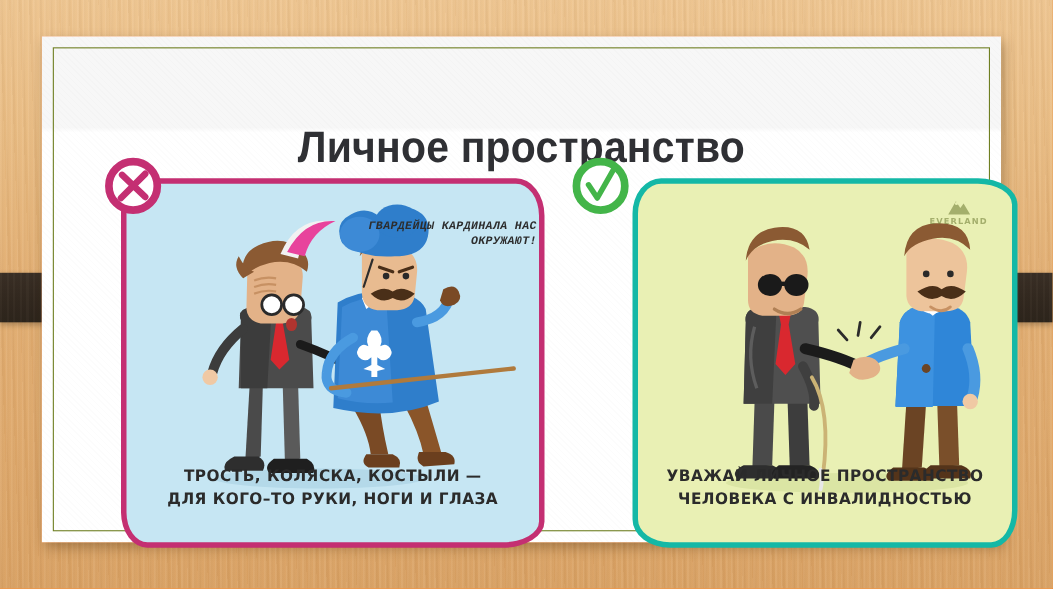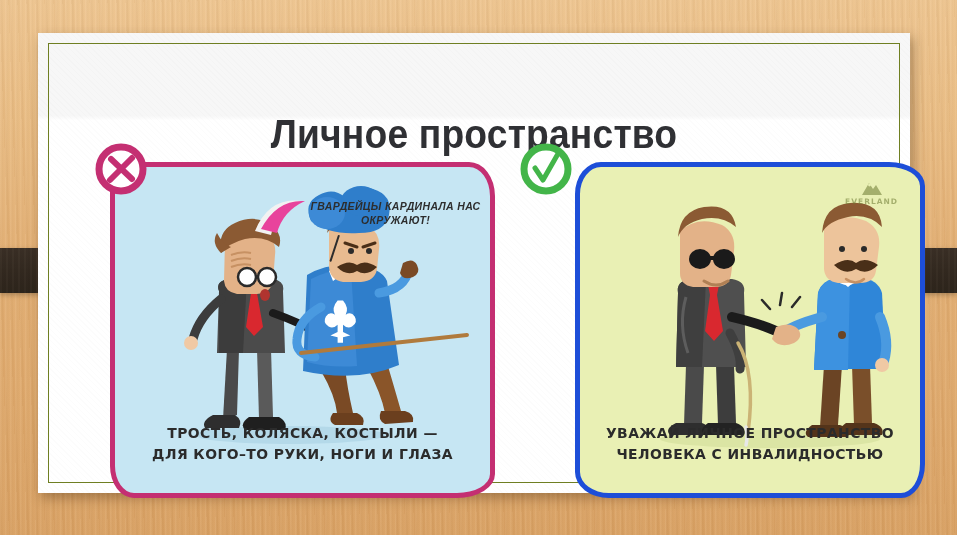--- a/index.html
+++ b/index.html
@@ -77,40 +77,40 @@
     border-radius:26px;
   }
   
   #panel-left .panel-body{
     background:#c6e6f3;
     border:5px solid #c42f72;
     border-radius:34px 26px 38px 24px / 26px 34px 24px 32px;
   }
   #panel-right .panel-body{
     background:#e9f0b4;
-    border:5px solid #1d4ed8;
+    border:5px solid #14b8a6;
     border-radius:26px 36px 24px 34px / 32px 24px 34px 26px;
     margin-left:40px;
   }
 
   
   .badge{
     position:absolute;left:-18px;top:-22px;width:58px;height:58px;z-index:6;
   }
   .badge svg{display:block;width:58px;height:58px;}
 
   
   #speech{
     position:absolute;left:188px;top:32px;width:185px;
-    font-family:Liberation Sans, sans-serif;
+    font-family:Liberation Mono, monospace;
     font-size:10.5px;line-height:14px;
     font-weight:bold;font-style:italic;
     letter-spacing:.35px;
     color:#2d2d2d;
-    text-align:center;
+    text-align:right;
   }
   #speech-line{
     position:absolute;left:223px;top:68px;width:2px;height:28px;
     background:#2d2d2d;transform:rotate(18deg);transform-origin:top center;
     border-radius:1px;
   }
 
   
   .caption{
     position:absolute;left:0;right:0;bottom:28px;

